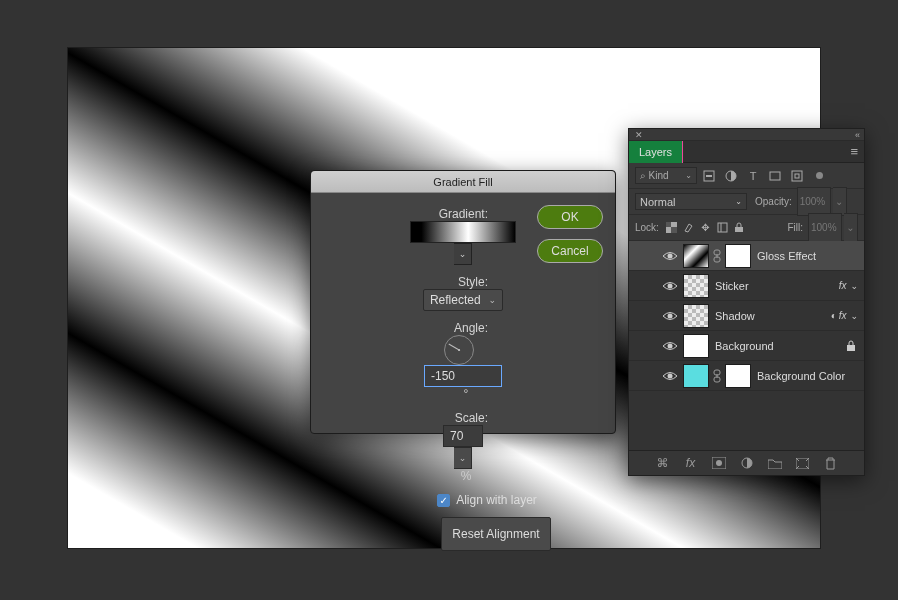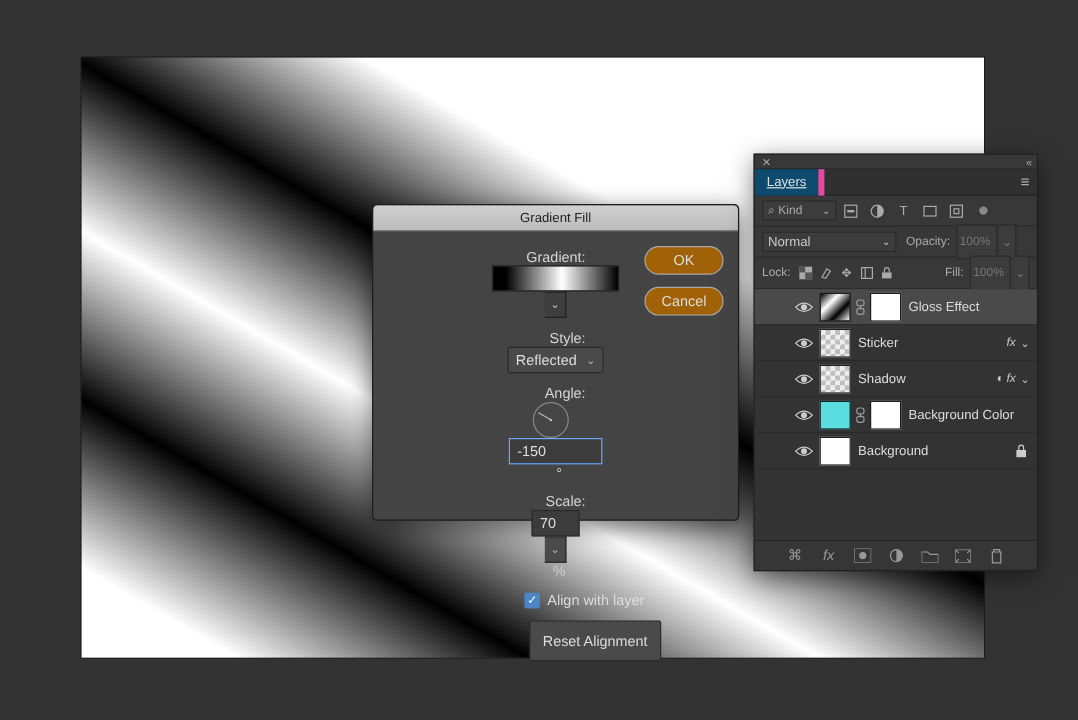--- a/index.html
+++ b/index.html
@@ -75,34 +75,34 @@
   .check.on { background: #4c86c7; border-color: #4c86c7; color: #fff; font-size: 10px; }
   .check.on::after { content: "✓"; }
   .chk-lbl { display: inline-flex; align-items: center; margin-right: 18px; font-size: 12px; color: #ddd; }
   .btn {
     height: 22px; padding: 16px 10px; background: #4a4a4a; border: 1px solid #2a2a2a;
     border-radius: 2px; color: #ddd; font-size: 12px; display: inline-flex; align-items: center;
   }
   .pill {
     width: 66px; height: 24px; border: 1px solid #aaa; border-radius: 12px;
     display: flex; align-items: center; justify-content: center; color: #ddd; font-size: 12px;
-    margin-bottom: 10px; background: #a16207;
+    margin-bottom: 10px; background: #4d7c0f;
   }
   .dlg-right { position: absolute; right: 12px; top: 12px; display: flex; flex-direction: column; }
 
   
   .layers {
     position: absolute; left: 628px; top: 128px; width: 237px;
     background: #383838; border: 1px solid #1f1f1f; color: #c9c9c9;
     font-size: 11px; box-shadow: 0 5px 20px rgba(0,0,0,0.5);
   }
   .layers-close { height: 12px; padding-left: 6px; color: #aaa; font-size: 9px; display: flex; align-items: center; justify-content: space-between; border-bottom: 1px solid #2a2a2a; }
   .layers-close .dbla { font-size: 9px; padding-right: 4px; }
   .tabbar { height: 22px; display: flex; align-items: center; background: #303030; border-bottom: 1px solid #222; }
-  .tab { height: 22px; padding: 0 10px; background: #0c4a6e; border-right: 5px solid #ec4899; display: flex; align-items: center; font-size: 11px; color: #e0e0e0; text-decoration: underline; }
+  .tab { height: 22px; padding: 0 10px; background: #15803d; border-right: 1px solid #ec4899; display: flex; align-items: center; font-size: 11px; color: #e0e0e0; }
   .tabbar .hmb { margin-left: auto; padding: 0 6px; color: #aaa; font-size: 13px; }
   .filterbar, .blendbar, .lockbar {
     display: flex; align-items: center; height: 26px; padding: 0 6px;
     border-bottom: 1px solid #2c2c2c; gap: 2px;
   }
   .filterbar .kind { display: flex; align-items: center; width: 62px; height: 17px; background: #3c3c3c; border: 1px solid #2a2a2a; padding: 0 4px; color: #aaa; font-size: 10px; }
   .filterbar .caret { font-size: 8px; margin-left: auto; }
   .tiny-ico { width: 20px; display: flex; justify-content: center; align-items: center; color: #aaa; font-size: 11px; }
   .dot7 { width: 7px; height: 7px; border-radius: 50%; background: #888; }
   .blendbar .bl { display: flex; align-items: center; width: 112px; height: 17px; background: #3c3c3c; border: 1px solid #2a2a2a; padding: 4px 4px; font-size: 11px; }
@@ -333,47 +333,47 @@
       <span class="car">⌄</span>
     </div>
 
     <div class="layer">
       <div class="eye">
         <svg width="16" height="12">
             <path d="M1 6 Q8 -1 15 6 Q8 13 1 6 Z" fill="none" stroke="#ccc"></path>
             <circle cx="8" cy="6" r="2.5" fill="#ccc"></circle>
           </svg>
       </div>
+      <div class="thumb"></div>
+      <div class="name">Background</div>
+      <span class="lock">
+        <svg width="10" height="12">
+            <rect x="1" y="5" width="8" height="6" fill="#ccc"></rect>
+            <path d="M3 5 V3 a2 2 0 0 1 4 0 V5" fill="none" stroke="#ccc"></path>
+          </svg>
+      </span>
+    </div>
+
+    <div class="layer">
+      <div class="eye">
+        <svg width="16" height="12">
+            <path d="M1 6 Q8 -1 15 6 Q8 13 1 6 Z" fill="none" stroke="#ccc"></path>
+            <circle cx="8" cy="6" r="2.5" fill="#ccc"></circle>
+          </svg>
+      </div>
       <div class="thumb cyan"></div>
       <div class="link">
         <svg width="8" height="14">
             <rect x="1" y="1" width="6" height="5" rx="2" fill="none" stroke="#999"></rect>
             <rect x="1" y="8" width="6" height="5" rx="2" fill="none" stroke="#999"></rect>
             <line x1="4" y1="5" x2="4" y2="9" stroke="#999"></line>
           </svg>
       </div>
       <div class="thumb"></div>
       <div class="name">Background Color</div>
-    </div>
-
-    <div class="layer">
-      <div class="eye">
-        <svg width="16" height="12">
-            <path d="M1 6 Q8 -1 15 6 Q8 13 1 6 Z" fill="none" stroke="#ccc"></path>
-            <circle cx="8" cy="6" r="2.5" fill="#ccc"></circle>
-          </svg>
-      </div>
-      <div class="thumb"></div>
-      <div class="name">Background</div>
-      <span class="lock">
-        <svg width="10" height="12">
-            <rect x="1" y="5" width="8" height="6" fill="#ccc"></rect>
-            <path d="M3 5 V3 a2 2 0 0 1 4 0 V5" fill="none" stroke="#ccc"></path>
-          </svg>
-      </span>
     </div>
 
     <div class="spacer"></div>
   </div>
 
   <div class="footer">
     <span>⌘</span>
     <span style="font-style:italic;">fx</span>
     <span>
       <svg width="14" height="12">

